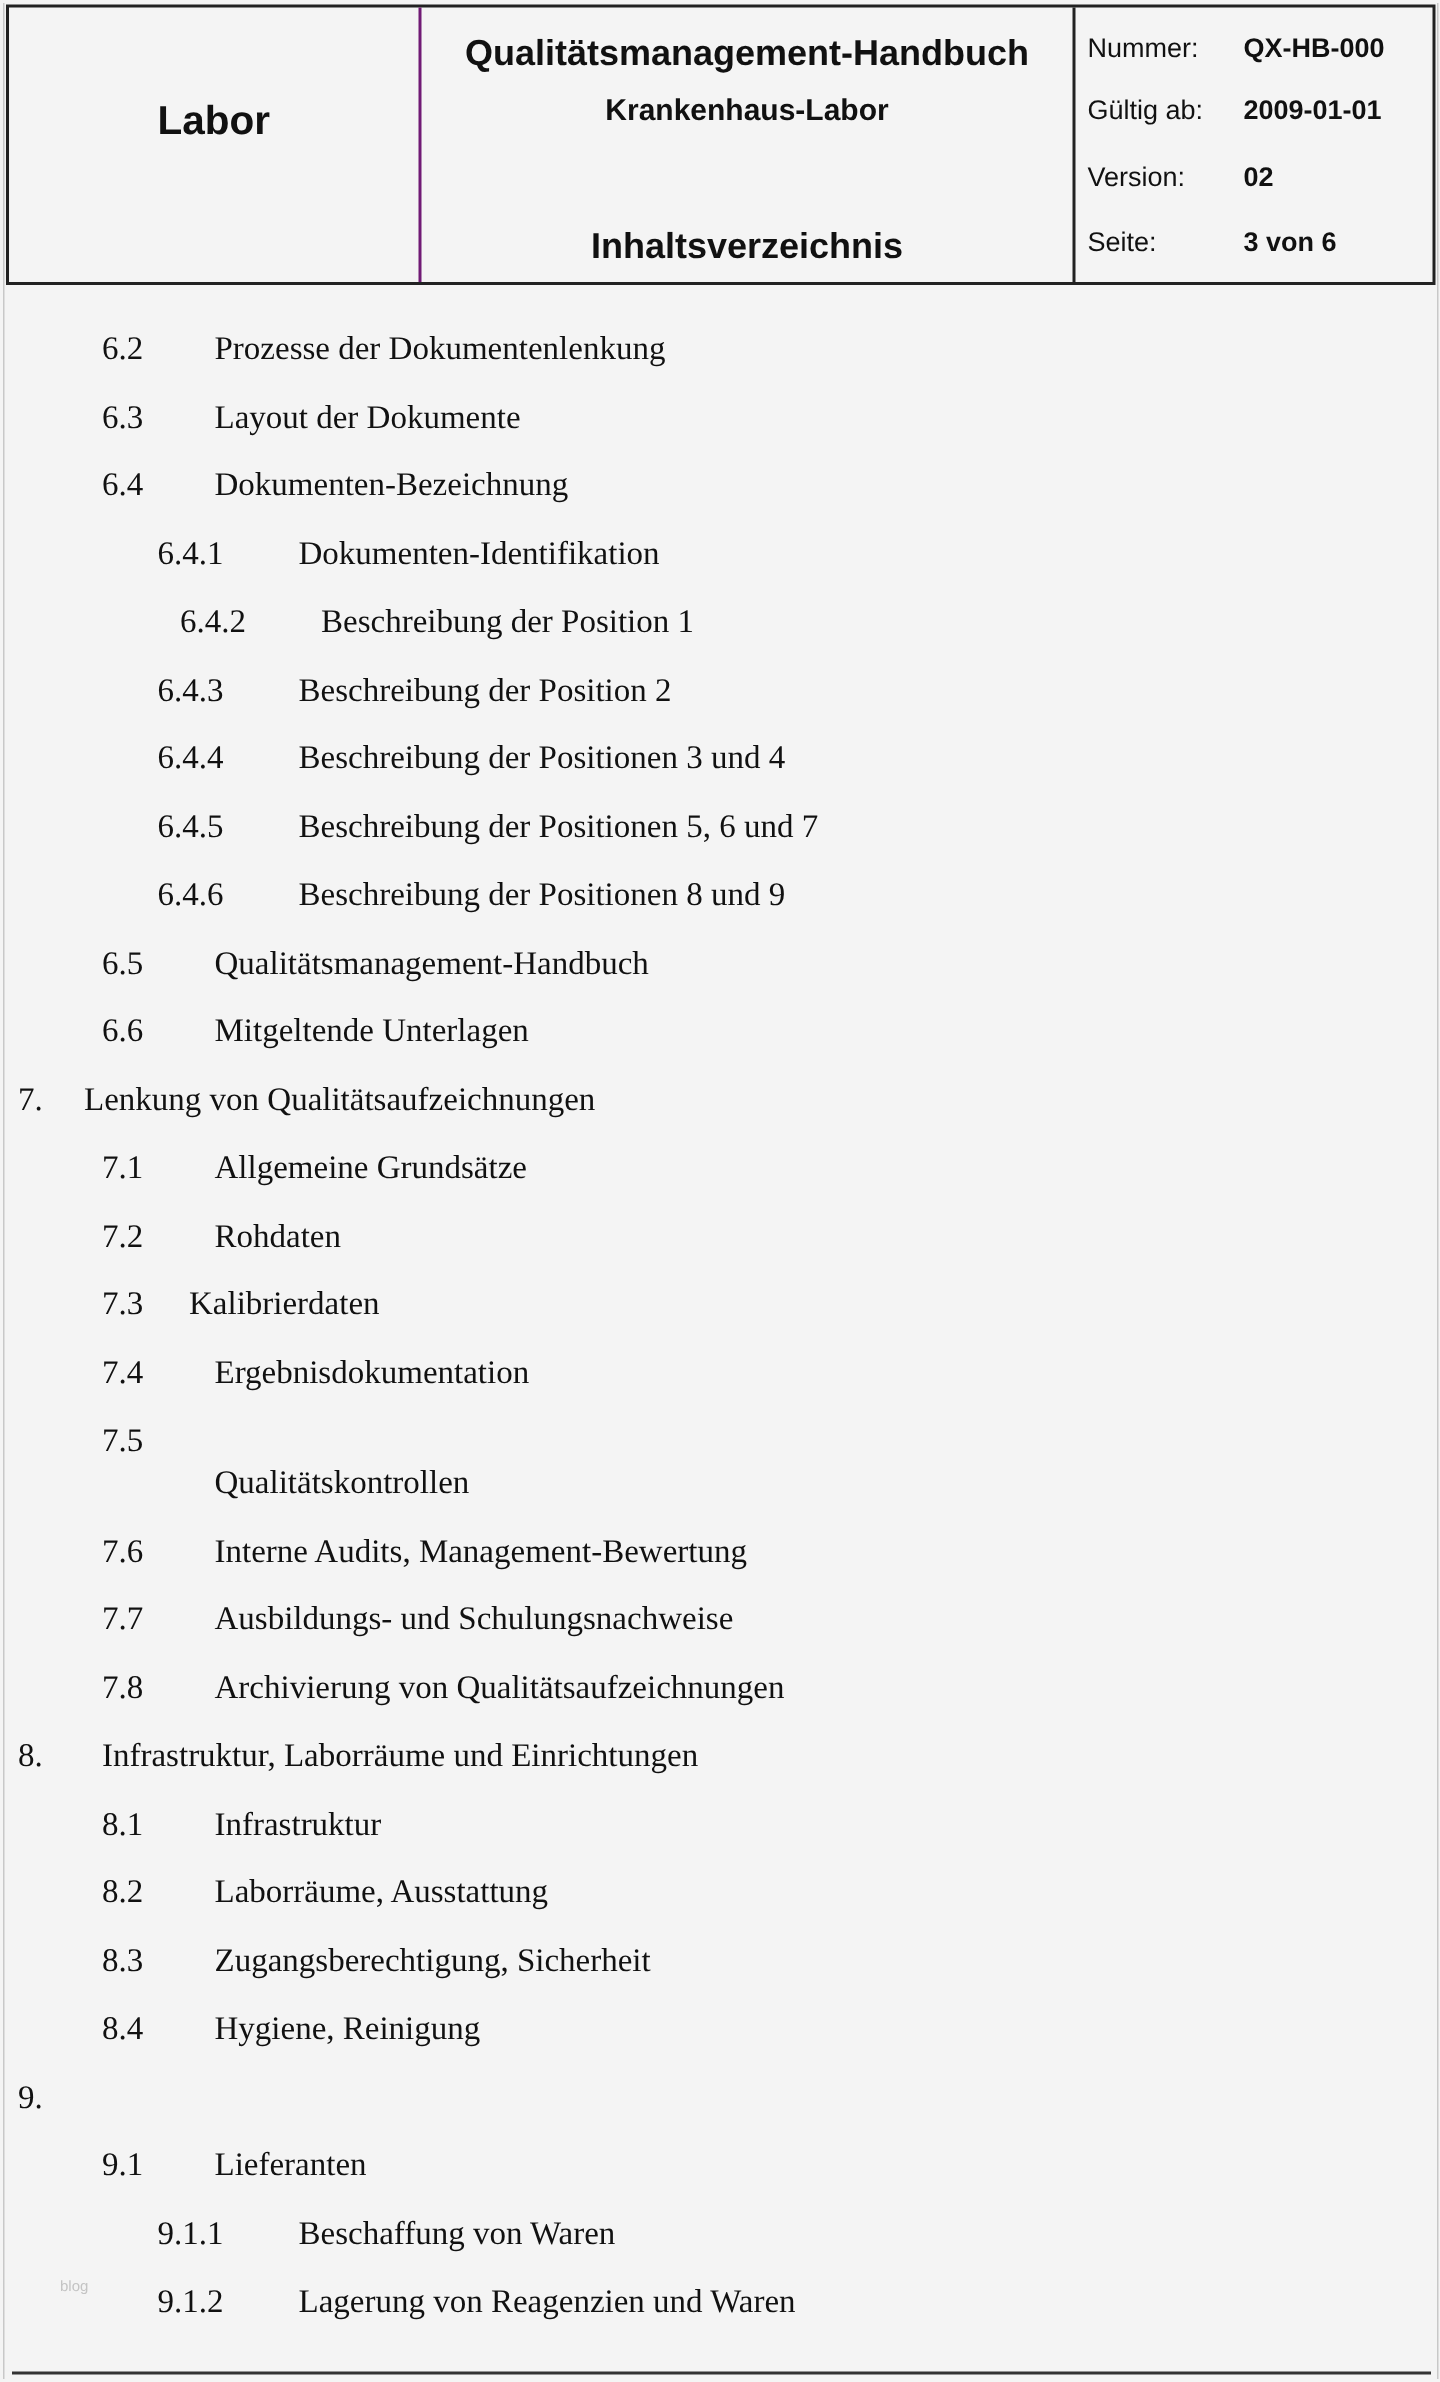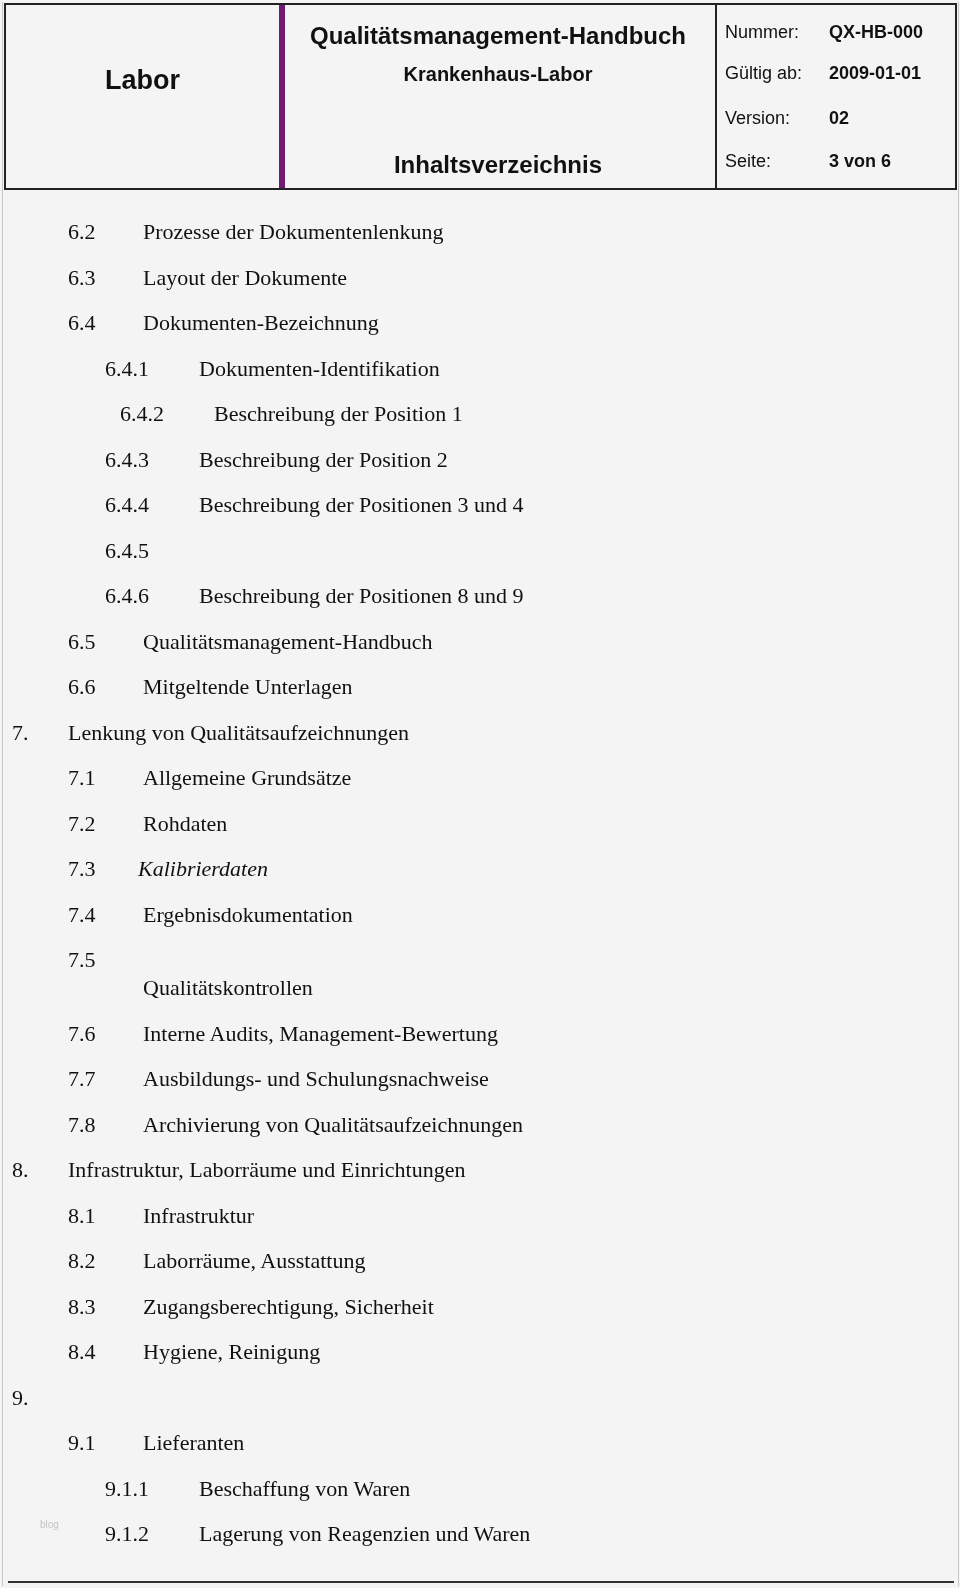--- a/index.html
+++ b/index.html
@@ -11,21 +11,21 @@
   .page-frame {
     position: absolute; left: 2px; top: 2px; width: 955px; height: 1584px;
     border-left: 1px solid #c8c8c8; border-right: 1px solid #c8c8c8;
   }
   .header-table {
     position: absolute; left: 4px; top: 3px; width: 953px; height: 187px;
     border: 2px solid #222; box-sizing: border-box;
     font-family: "Liberation Sans", sans-serif; font-weight: bold;
   }
   .hcell { position: absolute; top: 0; bottom: 0; }
-  .hcell.c1 { left: 0; width: 273px; border-right: 6px solid #701a75; }
+  .hcell.c1 { left: 0; width: 273px; border-right: 2px solid #701a75; }
   .hcell.c2 { left: 275px; width: 434px; border-right: 2px solid #222; }
   .hcell.c3 { left: 711px; right: 0; }
   .lab { position: absolute; left: 0; width: 100%; text-align: center; font-size: 27px; top: 60px; }
   .t1 { position: absolute; width: 100%; text-align: center; font-size: 24px; top: 17px; }
   .t2 { position: absolute; width: 100%; text-align: center; font-size: 20px; top: 58px; }
   .t3 { position: absolute; width: 100%; text-align: center; font-size: 24px; top: 146px; }
   .meta-row { position: absolute; left: 8px; font-size: 18px; }
   .meta-row .k { font-weight: normal; display: inline-block; width: 104px; }
   .meta-row .v { font-weight: bold; }
   .toc { position: absolute; left: 0; top: 0; width: 960px; }
@@ -89,48 +89,49 @@
     <div class="entry" style="left: 105px; top: 446px; width: 835px; height: 28px;">
       <span class="num">6.4.3</span>
       <span class="txt" style="left: 94px;">Beschreibung der Position 2</span>
     </div>
     <div class="entry" style="left: 105px; top: 491px; width: 835px; height: 28px;">
       <span class="num">6.4.4</span>
       <span class="txt" style="left: 94px;">Beschreibung der Positionen 3 und 4</span>
     </div>
     <div class="entry" style="left: 105px; top: 537px; width: 835px; height: 28px;">
       <span class="num">6.4.5</span>
+      <span class="txt" style="left: 94px;">Beschreibung der Positionen 5, 6 und 7</span>
     </div>
     <div class="entry" style="left: 105px; top: 582px; width: 835px; height: 28px;">
       <span class="num">6.4.6</span>
       <span class="txt" style="left: 94px;">Beschreibung der Positionen 8 und 9</span>
     </div>
     <div class="entry" style="left: 68px; top: 628px; width: 872px; height: 28px;">
       <span class="num">6.5</span>
       <span class="txt" style="left: 75px;">Qualitätsmanagement-Handbuch</span>
     </div>
     <div class="entry" style="left: 68px; top: 673px; width: 872px; height: 28px;">
       <span class="num">6.6</span>
       <span class="txt" style="left: 75px;">Mitgeltende Unterlagen</span>
     </div>
     <div class="entry" style="left: 12px; top: 719px; width: 928px; height: 28px;">
       <span class="num">7.</span>
-      <span class="txt" style="left: 56px;">Lenkung von Qualitätsaufzeichnungen</span>
+      <span class="txt" style="left: 44px;">Lenkung von Qualitätsaufzeichnungen</span>
     </div>
     <div class="entry" style="left: 68px; top: 764px; width: 872px; height: 28px;">
       <span class="num">7.1</span>
       <span class="txt" style="left: 75px;">Allgemeine Grundsätze</span>
     </div>
     <div class="entry" style="left: 68px; top: 810px; width: 872px; height: 28px;">
       <span class="num">7.2</span>
       <span class="txt" style="left: 75px;">Rohdaten</span>
     </div>
     <div class="entry" style="left: 68px; top: 855px; width: 872px; height: 28px;">
       <span class="num">7.3</span>
-      <span class="txt" style="left: 70px; font-style: italic;">Kalibrierdaten</span>
+      <span class="txt" style="left: 58px;">Kalibrierdaten</span>
     </div>
     <div class="entry" style="left: 68px; top: 901px; width: 872px; height: 28px;">
       <span class="num">7.4</span>
       <span class="txt" style="left: 75px;">Ergebnisdokumentation</span>
     </div>
     <div class="entry" style="left: 68px; top: 946px; width: 872px; height: 58px;">
       <span class="num">7.5</span>
       <span class="txt" style="left: 75px; top: 28px;">Qualitätskontrollen</span>
     </div>
     <div class="entry" style="left: 68px; top: 1020px; width: 872px; height: 28px;">

